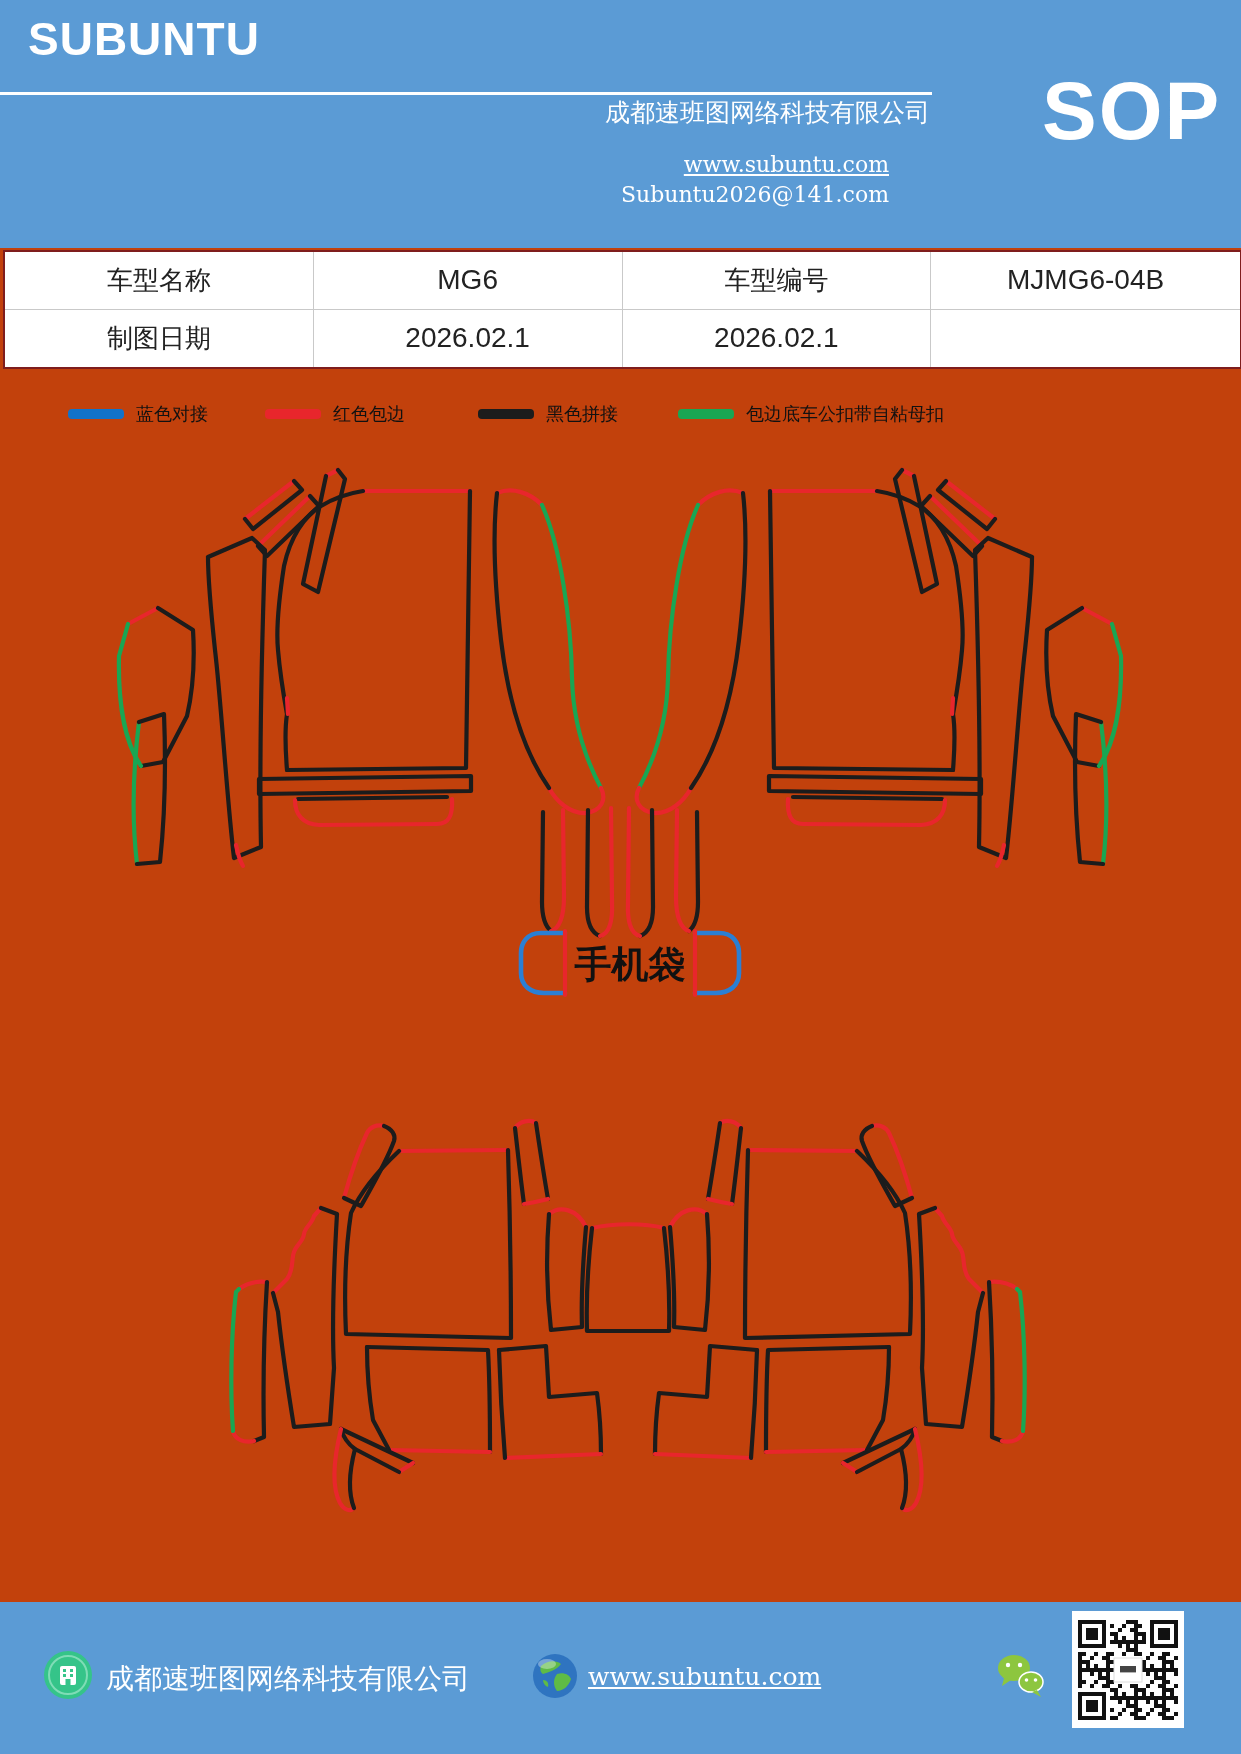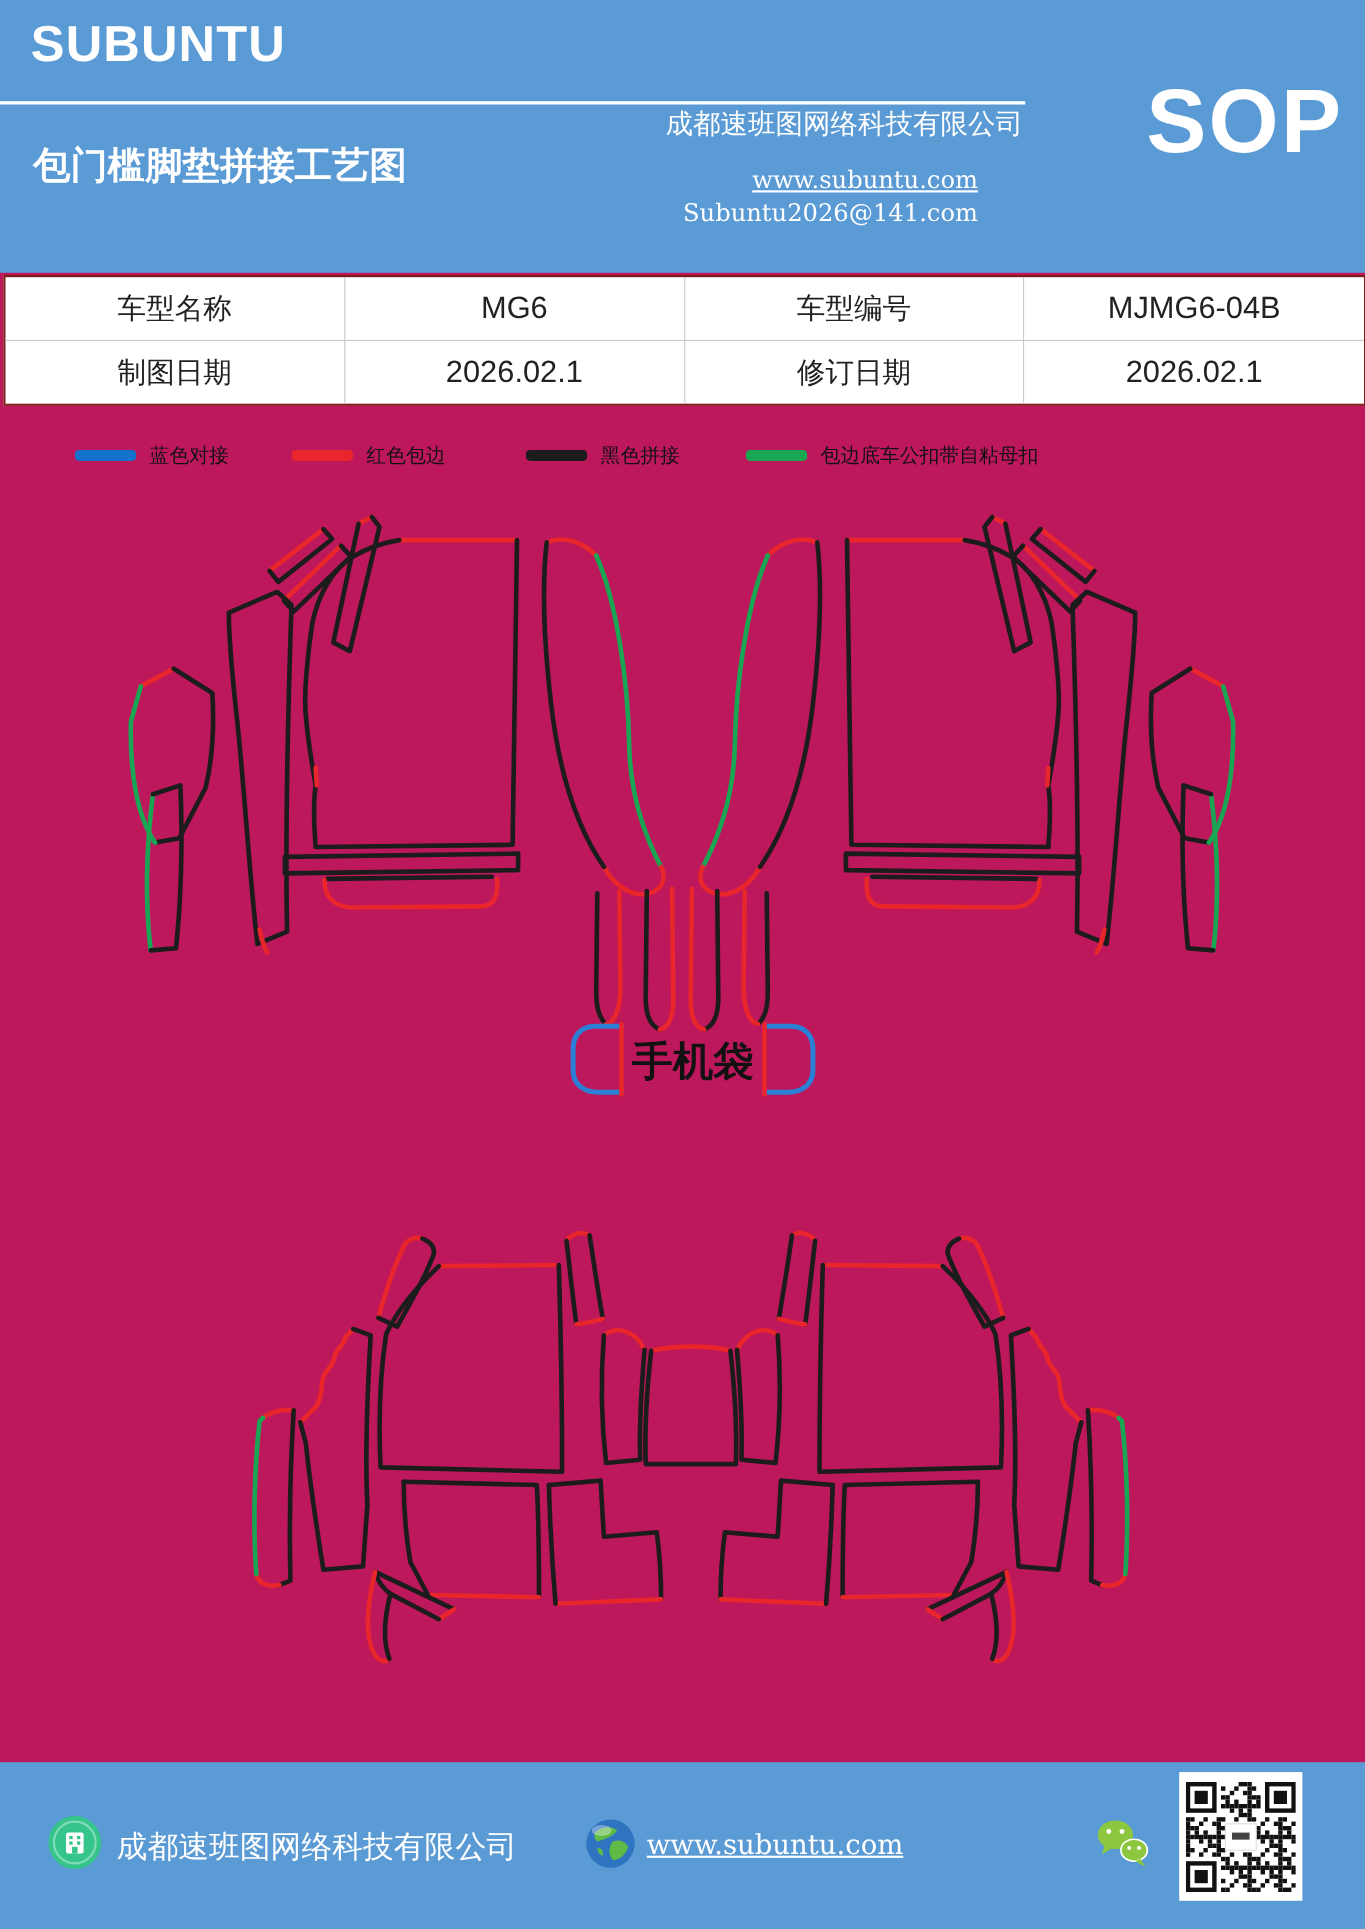--- a/index.html
+++ b/index.html
@@ -1,16 +1,16 @@
 <!DOCTYPE html>
 <html><head>
 <meta charset="utf-8">
 <style>
   html,body{margin:0;padding:0;background:#e8e8e8;}
-  #page{position:relative;width:1241px;height:1754px;background:#be185d;margin:0 auto;
+  #page{position:relative;width:1241px;height:1754px;background:#c2410c;margin:0 auto;
         font-family:"Liberation Sans",sans-serif;overflow:hidden;}
 
   
   #header{position:absolute;left:0;top:0;width:1241px;height:248px;background:#5b9bd5;}
   #logo{position:absolute;left:28px;top:12px;color:#fff;font-size:46px;font-weight:bold;
         letter-spacing:1px;font-family:"Liberation Sans",sans-serif;}
   #header-rule{position:absolute;left:0;top:92px;width:932px;height:3px;background:#ffffff;}
   #doc-title{position:absolute;left:30px;top:128px;color:#fff;font-size:34px;font-weight:bold;}
   #hdr-company{position:absolute;right:311px;top:96px;color:#fff;font-size:25px;
         font-family:"Liberation Serif",serif;white-space:nowrap;}
@@ -59,35 +59,33 @@
         display:flex;align-items:center;justify-content:center;}
 </style>
 </head>
 <body>
 
 <div id="page">
 
   <div id="header">
     <div id="logo">SUBUNTU</div>
     <div id="header-rule"></div>
-    <div id="doc-title">包门槛脚垫拼接工艺图</div>
     <div id="hdr-company">成都速班图网络科技有限公司</div>
     <div id="hdr-site">www.subuntu.com</div>
     <div id="hdr-mail">Subuntu2026@141.com</div>
     <div id="sop">SOP</div>
   </div>
 
   <div id="info-table">
     <div class="cell lab">车型名称</div>
     <div class="cell val">MG6</div>
     <div class="cell lab">车型编号</div>
     <div class="cell val">MJMG6-04B</div>
     <div class="cell lab">制图日期</div>
     <div class="cell val">2026.02.1</div>
-    <div class="cell lab">修订日期</div>
     <div class="cell val">2026.02.1</div>
   </div>
 
   <div class="legend-item" style="left:68px">
     <svg class="legend-swatch" width="56" height="10">
       <rect x="0" y="0" width="56" height="10" rx="4" fill="#1272c9"></rect>
       </svg>
     <span class="legend-label">蓝色对接</span>
   </div>
   <div class="legend-item" style="left:265px">

